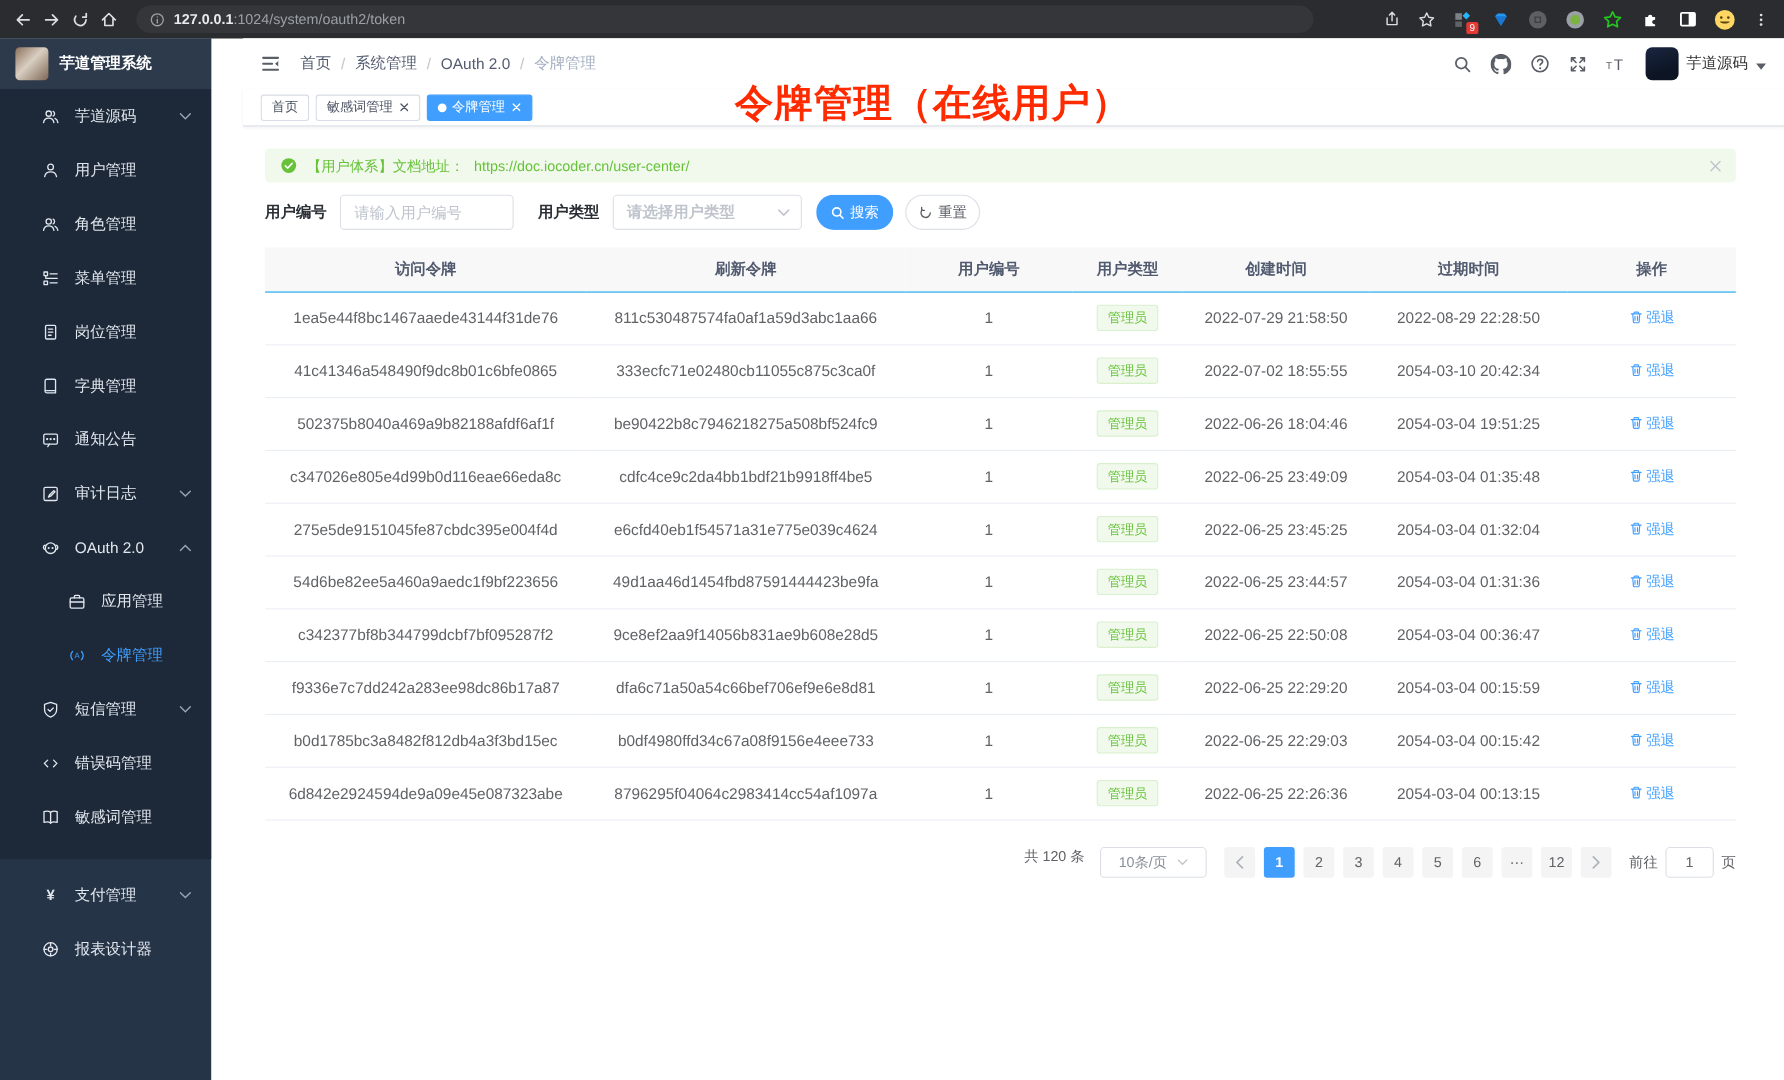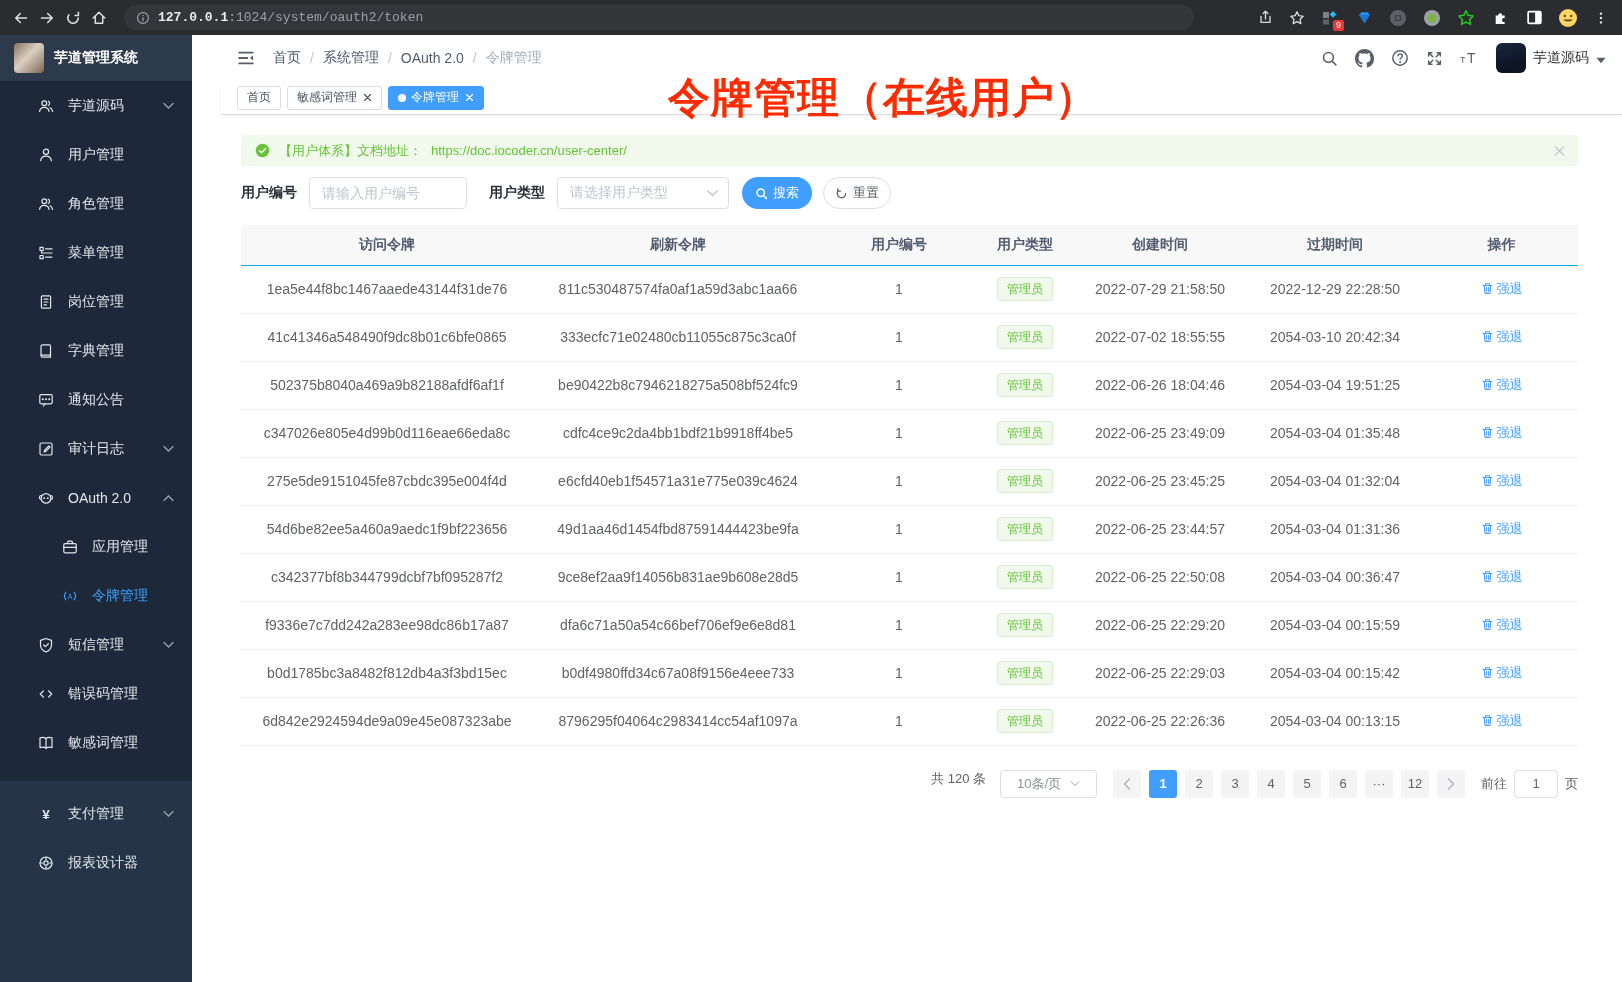--- a/index.html
+++ b/index.html
@@ -4,21 +4,21 @@
 <style>
   * { box-sizing: border-box; }
   body { margin:0; width:1622px; height:982px; overflow:hidden; background:#fff;
          font-family:"Liberation Sans","DejaVu Sans",sans-serif; }
   .app { position:relative; width:1622px; height:982px; display:flex; flex-direction:column; }
 
   
   .browser { height:35px; flex:none; background:#2b2c30; display:flex; align-items:center; padding:0 8px; }
   .b-icon { width:26px; height:26px; display:flex; align-items:center; justify-content:center; color:#dcdee0; flex:none; }
   .omnibox { height:25px; width:1070px; background:#35363a; border-radius:13px; display:flex; align-items:center;
-             gap:8px; padding:0 12px; margin:0 8px 0 12px; font-size:13px; color:#9aa0a6;font-family:Liberation Mono, monospace; }
+             gap:8px; padding:0 12px; margin:0 8px 0 12px; font-size:13px; color:#9aa0a6; }
   .omnibox .host { color:#e8eaed; font-weight:700; }
   .chrome-right { display:flex; align-items:center; margin-left:auto; gap:6px; }
   .ext { width:28px; height:26px; display:flex; align-items:center; justify-content:center; position:relative; flex:none; }
   .ext-badge { position:absolute; right:0; bottom:0; background:#e53935; color:#fff; font-size:9px; line-height:11px;
                min-width:11px; text-align:center; border-radius:2px; padding:0 1px; }
 
   
   .shell { flex:1; display:flex; min-height:0; }
 
   
@@ -53,36 +53,36 @@
   .caret { color:#5a5e66; display:flex; margin-top:4px; }
 
   .tags { height:34px; flex:none; display:flex; align-items:center; gap:6px; padding:0 16px; background:#fff;
           border-bottom:1px solid #d8dce5; box-shadow:0 1px 3px rgba(0,0,0,.05); }
   .tag { height:24px; display:flex; align-items:center; gap:5px; padding:0 9px; font-size:12px; color:#495060;
          border:1px solid #d8dce5; border-radius:3px; background:#fff; cursor:pointer; white-space:nowrap; }
   .tag.active { background:#409eff; border-color:#409eff; color:#fff; }
   .tag-dot { width:8px; height:8px; border-radius:50%; background:#fff; flex:none; }
   .tag-close { display:flex; margin-left:1px; }
 
-  .annotation { position:absolute; left:668px; top:70px; z-index:20; color:#fe2b01; font-size:42px; font-weight:700;
+  .annotation { position:absolute; left:668px; top:70px; z-index:20; color:#fe2b01; font-size:35px; font-weight:700;
                 letter-spacing:1px; white-space:nowrap; pointer-events:none; }
 
   .content { padding:20px 0 0 20px; }
   .alert { width:1337px; height:31px; background:#f0f9eb; border-radius:4px; display:flex; align-items:center;
            gap:9px; padding:0 14px; position:relative; font-size:13px; color:#67c23a; }
   .alert-close { position:absolute; right:13px; top:50%; transform:translateY(-50%); color:#c0c4cc; display:flex; cursor:pointer; }
 
   .filters { margin-top:11px; display:flex; align-items:center; height:32px; font-size:14px; }
   .f-label { font-weight:700; color:#2b2f36; margin-right:12px; white-space:nowrap; }
   .f-label.second { margin-left:22px; }
   .text-input { width:158px; height:32px; border:1px solid #dcdfe6; border-radius:4px; padding:0 12px; font-size:14px;
                 color:#404040; outline:none; font-family:inherit; }
   .text-input::placeholder { color:#bfc4cd; }
   .select { width:172px; height:32px; border:1px solid #dcdfe6; border-radius:4px; display:flex; align-items:center;
-            padding:0 10px 0 12px; color:#bfc4cd; cursor:pointer; margin-left:0; }
+            padding:0 10px 0 12px; color:#bfc4cd; cursor:pointer; margin-left:0;font-weight:bold; }
   .select .ph { flex:1; font-size:14px; }
   .btn { height:32px; border-radius:16px; display:flex; align-items:center; justify-content:center; gap:5px;
          font-size:13px; cursor:pointer; border:1px solid transparent; }
   .btn-search { width:70px; background:#409eff; color:#fff; margin-left:13px; }
   .btn-reset { width:68px; background:#fff; color:#5a5e66; border-color:#dcdfe6; margin-left:11px; }
 
   table.grid { margin-top:16px; width:1337px; border-collapse:collapse; table-layout:fixed; }
   .grid th { height:40px; background:#f8f8f9; color:#515a6e; font-size:14px; font-weight:700; text-align:center;
              border-bottom:1px solid #0ea5e9; }
   .grid td { height:48px; text-align:center; font-size:14px; color:#606266; border-bottom:1px solid #ebeef5;
@@ -546,21 +546,21 @@
                 <th>操作</th>
               </tr>
             </thead>
           <tbody>
               <tr>
                 <td>1ea5e44f8bc1467aaede43144f31de76</td>
                 <td>811c530487574fa0af1a59d3abc1aa66</td>
                 <td>1</td>
                 <td><span class="badge">管理员</span></td>
                 <td>2022-07-29 21:58:50</td>
-                <td>2022-12-29 22:28:50</td>
+                <td>2022-08-29 22:28:50</td>
                 <td><span class="action-link">
                     <svg width="13" height="13" viewBox="0 0 16 16" fill="none" stroke="currentColor" stroke-width="1.3" stroke-linecap="round" stroke-linejoin="round">
                       <path d="M2.5 4.2h11M5.5 4.2V2.9a.8.8 0 01.8-.8h3.4a.8.8 0 01.8.8v1.3M4.1 4.2l.7 8.9a1 1 0 001 .9h4.4a1 1 0 001-.9l.7-8.9M6.6 6.9v4.4M9.4 6.9v4.4"></path>
                     </svg>
                     <span>强退</span>
                   </span></td>
               </tr>
               <tr>
                 <td>41c41346a548490f9dc8b01c6bfe0865</td>
                 <td>333ecfc71e02480cb11055c875c3ca0f</td>

